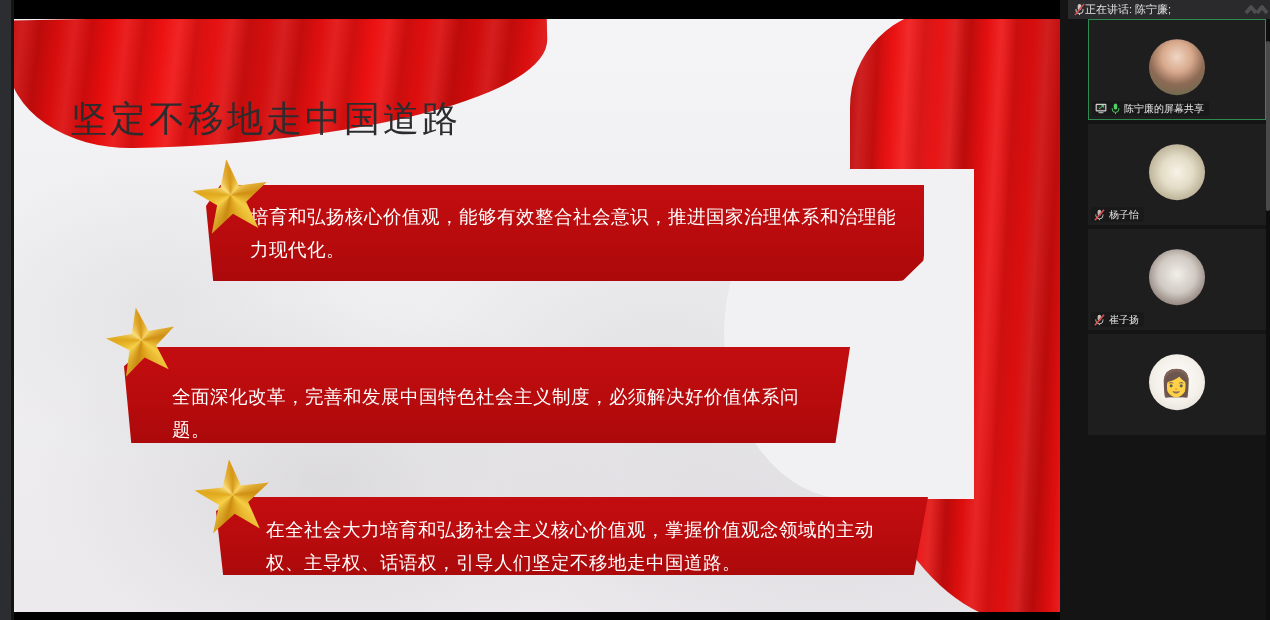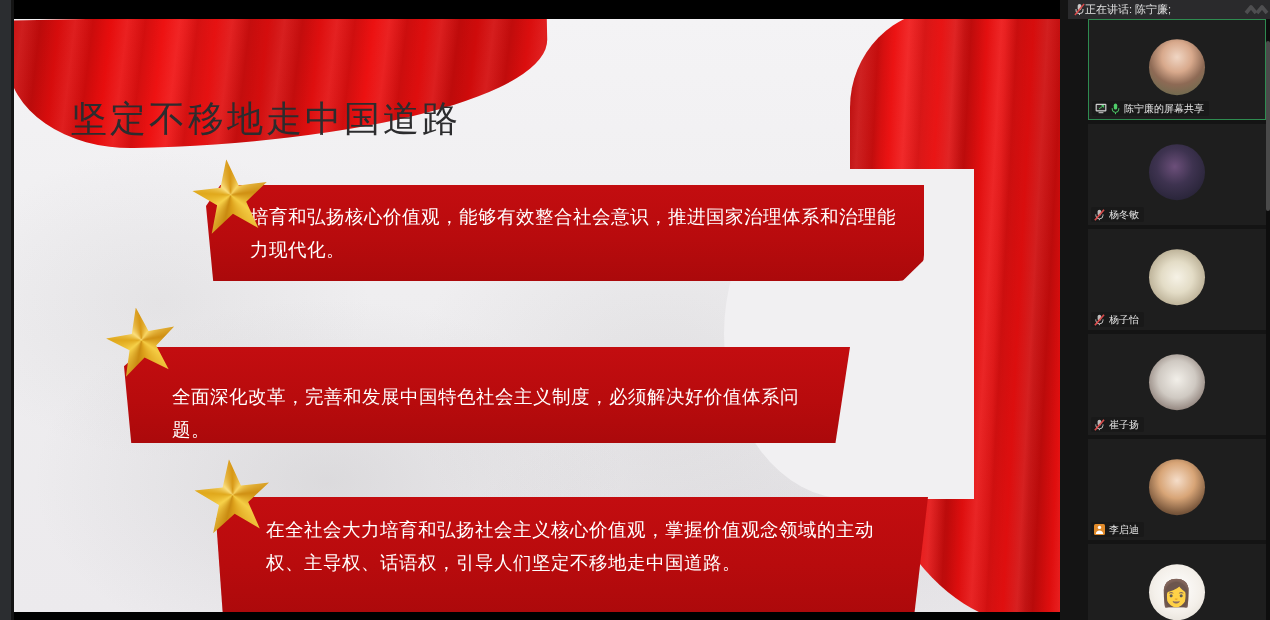--- a/index.html
+++ b/index.html
@@ -152,21 +152,21 @@
     clip-path: polygon(2% 0, 100% 0, 100% 78%, 97% 100%, 1% 100%, 0 22%);
   }
   .ribbon-2 {
     left: 110px; top: 328px;
     width: 726px; height: 96px;
     padding: 33px 22px 0 48px;
     clip-path: polygon(3% 0, 100% 0, 98% 100%, 1% 100%, 0 20%);
   }
   .ribbon-3 {
     left: 202px; top: 478px;
-    width: 712px; height: 122px;
+    width: 712px; height: 78px;
     padding: 16px 22px 0 50px;
     clip-path: polygon(3% 0, 100% 0, 98% 100%, 1% 100%, 0 18%);
   }
   .ribbon p { margin: 0; }
 
   
   .star {
     position: absolute;
     z-index: 3;
     width: 78px; height: 78px;
@@ -356,32 +356,20 @@
           </svg>
           <svg class="ic" width="9" height="12" viewBox="0 0 9 12">
             <rect x="2.8" y="0.6" width="3.4" height="6" rx="1.7" fill="#4fd06a"></rect>
             <path d="M1.2 5.2v0.9a3.3 3.3 0 0 0 6.6 0v-0.9" fill="none" stroke="#4fd06a" stroke-width="1"></path>
             <line x1="4.5" y1="9.6" x2="4.5" y2="11.2" stroke="#4fd06a" stroke-width="1"></line>
           </svg>
           <span class="lbl-text">陈宁廉的屏幕共享</span>
         </div>
       </div>
 
-      <div class="tile">
-        <div class="avatar av-2"></div>
-        <div class="tile-label">
-          <svg class="ic" width="11" height="12" viewBox="0 0 11 12">
-            <rect x="3.6" y="0.8" width="3.6" height="6" rx="1.8" fill="#bdbdbd"></rect>
-            <path d="M1.8 5.4v0.9a3.6 3.6 0 0 0 7.2 0v-0.9" fill="none" stroke="#bdbdbd" stroke-width="1"></path>
-            <line x1="5.4" y1="9.8" x2="5.4" y2="11.2" stroke="#bdbdbd" stroke-width="1"></line>
-            <line x1="0.9" y1="11.2" x2="10" y2="0.8" stroke="#d94a4a" stroke-width="1.7"></line>
-          </svg>
-          <span class="lbl-text">杨冬敏</span>
-        </div>
-      </div>
 
       <div class="tile">
         <div class="avatar av-4"></div>
         <div class="tile-label">
           <svg class="ic" width="11" height="12" viewBox="0 0 11 12">
             <rect x="3.6" y="0.8" width="3.6" height="6" rx="1.8" fill="#bdbdbd"></rect>
             <path d="M1.8 5.4v0.9a3.6 3.6 0 0 0 7.2 0v-0.9" fill="none" stroke="#bdbdbd" stroke-width="1"></path>
             <line x1="5.4" y1="9.8" x2="5.4" y2="11.2" stroke="#bdbdbd" stroke-width="1"></line>
             <line x1="0.9" y1="11.2" x2="10" y2="0.8" stroke="#d94a4a" stroke-width="1.7"></line>
           </svg>
@@ -395,31 +383,20 @@
           <svg class="ic" width="11" height="12" viewBox="0 0 11 12">
             <rect x="3.6" y="0.8" width="3.6" height="6" rx="1.8" fill="#bdbdbd"></rect>
             <path d="M1.8 5.4v0.9a3.6 3.6 0 0 0 7.2 0v-0.9" fill="none" stroke="#bdbdbd" stroke-width="1"></path>
             <line x1="5.4" y1="9.8" x2="5.4" y2="11.2" stroke="#bdbdbd" stroke-width="1"></line>
             <line x1="0.9" y1="11.2" x2="10" y2="0.8" stroke="#d94a4a" stroke-width="1.7"></line>
           </svg>
           <span class="lbl-text">崔子扬</span>
         </div>
       </div>
 
-      <div class="tile">
-        <div class="avatar av-5"></div>
-        <div class="tile-label">
-          <svg class="ic" width="11" height="11" viewBox="0 0 11 11">
-            <rect x="0" y="0" width="11" height="11" rx="1.5" fill="#e08a2a"></rect>
-            <circle cx="5.5" cy="3.4" r="1.7" fill="#ffffff"></circle>
-            <path d="M1.8 10c0-2.1 1.7-3.4 3.7-3.4S9.2 7.9 9.2 10z" fill="#ffffff"></path>
-          </svg>
-          <span class="lbl-text">李启迪</span>
-        </div>
-      </div>
 
       <div class="tile">
         <div class="avatar av-6">
           <span class="av-face">👩</span>
         </div>
 
       </div>
 
     </div>
 

